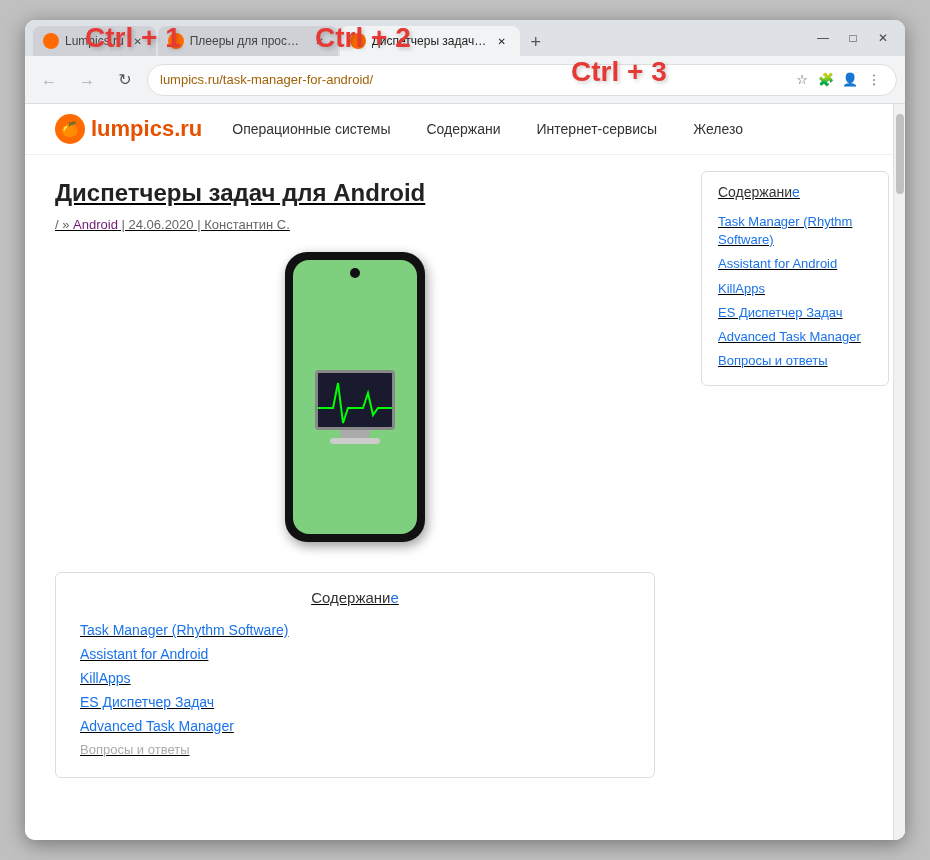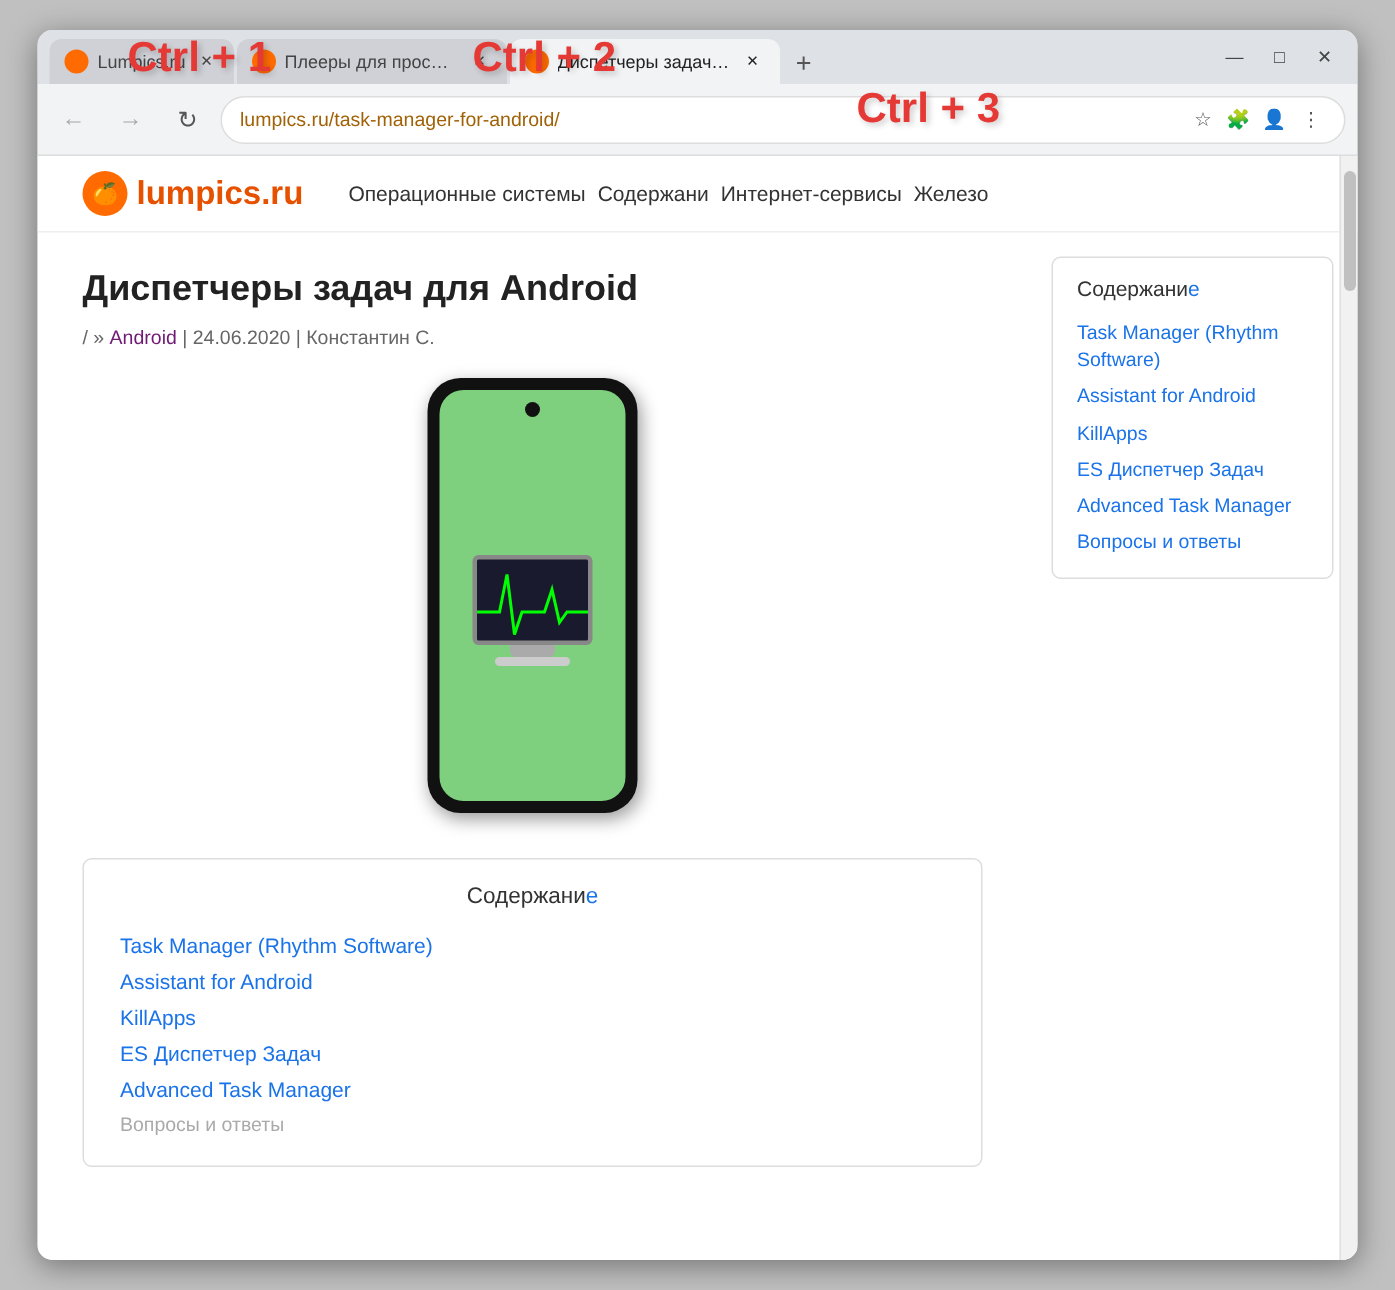--- a/index.html
+++ b/index.html
@@ -223,33 +223,34 @@
       height: 30px;
       border-radius: 50%;
       background: #ff6b00;
       display: flex;
       align-items: center;
       justify-content: center;
       font-size: 14px;
     }
     .site-nav {
       display: flex;
-      gap: 8px;
+      gap: 36px;
       font-size: 14px;
     }
     .site-nav a {
       color: #333;
       text-decoration: none;
       cursor: pointer;
     }
     
     .main-area {
       display: flex;
       flex: 1;
       overflow: hidden;
+      text-decoration: underline;
     }
     .article-area {
       flex: 1;
       padding: 24px 30px;
       overflow-y: auto;
     }
     .sidebar-area {
       width: 220px;
       padding: 16px;
       flex-shrink: 0;

